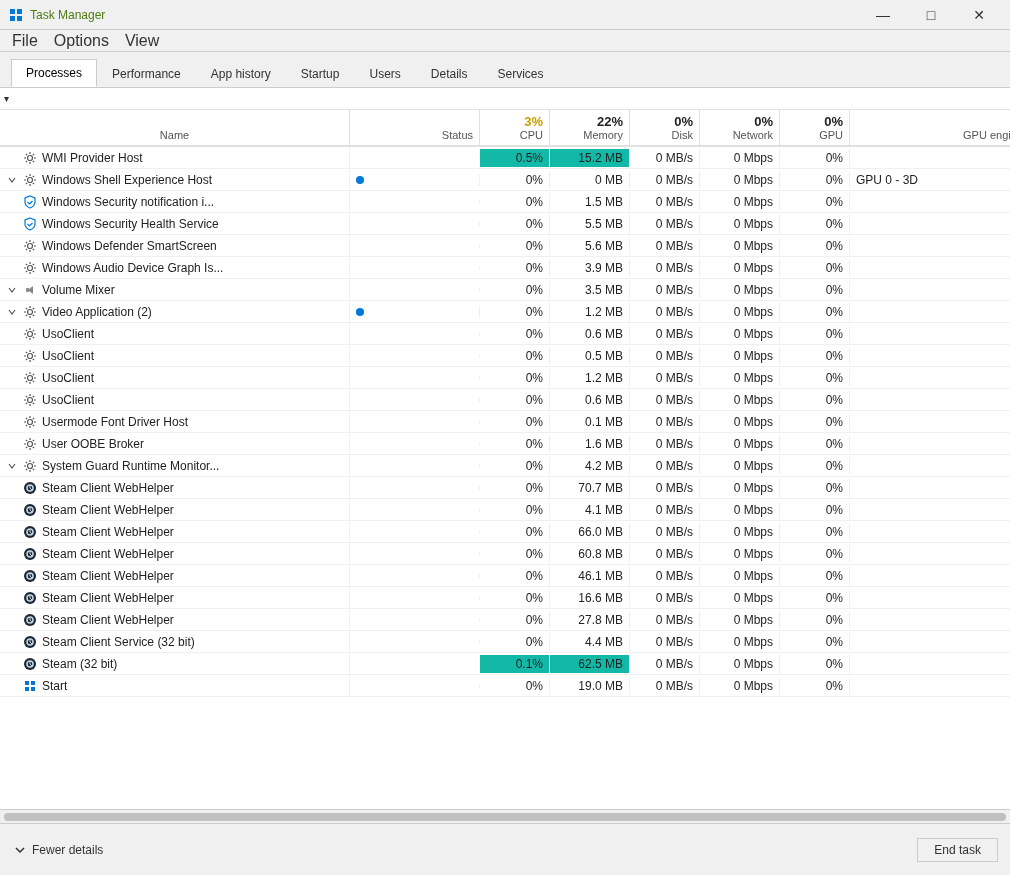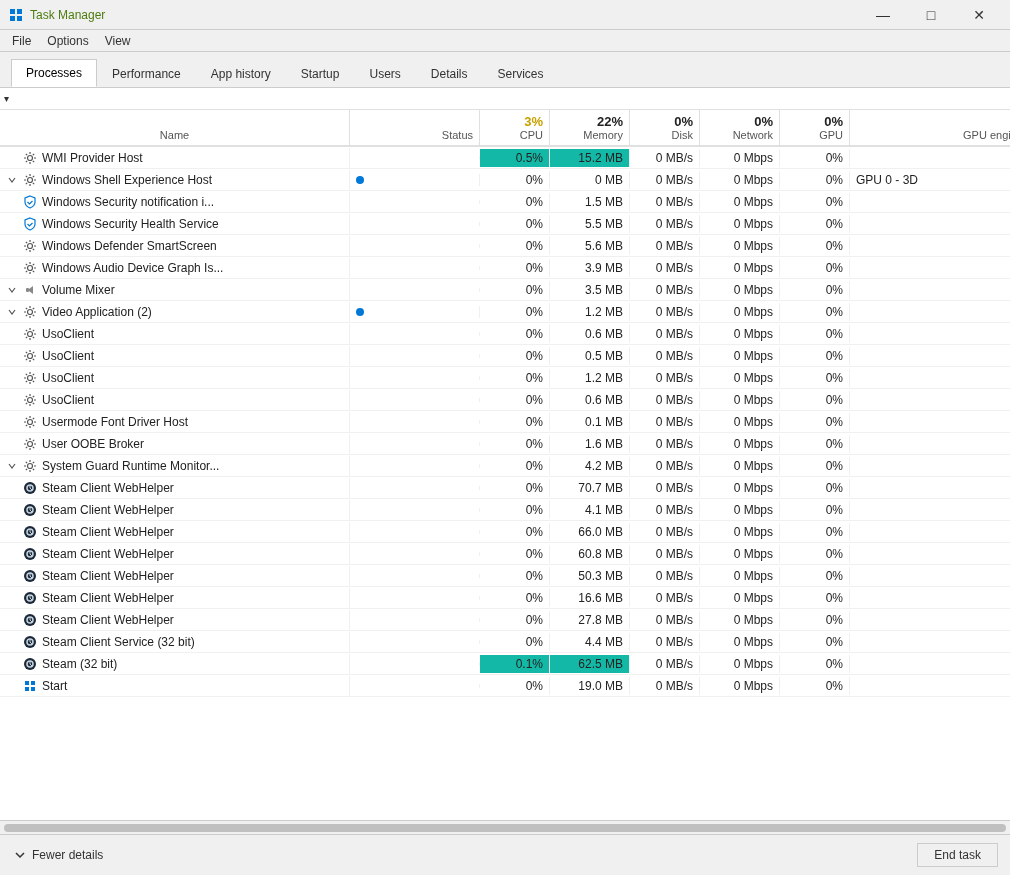--- a/index.html
+++ b/index.html
@@ -58,21 +58,21 @@
       background: #f0f0f0;
       display: flex;
       height: 22px;
       align-items: center;
       padding: 0 4px;
       border-bottom: 1px solid #ccc;
     }
     .menu-item {
       padding: 2px 8px;
       cursor: pointer;
-      font-size: 12px;
+      font-size: 16px;
       color: #333;
     }
 
     
     .tab-bar {
       background: #f0f0f0;
       display: flex;
       align-items: flex-end;
       height: 36px;
       padding: 0 0 0 11px;
@@ -225,21 +225,21 @@
       display: inline-block;
     }
 
     
     .table-body::-webkit-scrollbar { width: 16px; }
     .table-body::-webkit-scrollbar-track { background: #f0f0f0; }
     .table-body::-webkit-scrollbar-thumb { background: #c0c0c0; border: 3px solid #f0f0f0; border-radius: 6px; }
 
     
     .footer {
-      height: 41px;
+      height: 52px;
       background: #f0f0f0;
       border-top: 1px solid #ccc;
       display: flex;
       align-items: center;
       justify-content: space-between;
       padding: 0 12px;
     }
     .fewer-details {
       display: flex;
       align-items: center;
@@ -771,21 +771,21 @@
             <svg width="14" height="14" viewBox="0 0 14 14">
               <circle cx="7" cy="7" r="6" fill="#1b2838"></circle>
               <circle cx="7" cy="7" r="3" fill="none" stroke="#c6d4df" stroke-width="1.5"></circle>
               <path d="M7 4v3l2 2" stroke="#c6d4df" stroke-width="1" fill="none"></path>
             </svg>
           </span>
           <span>Steam Client WebHelper</span>
         </div>
         <div class="cell status-cell"></div>
         <div class="cell">0%</div>
-        <div class="cell">50.3 MB</div>
+        <div class="cell">46.1 MB</div>
         <div class="cell">0 MB/s</div>
         <div class="cell">0 Mbps</div>
         <div class="cell">0%</div>
         <div class="cell" style="text-align: left;"></div>
       </div>
       <div class="table-row">
         <div class="cell name-cell">
           <span class="row-expander">
             <span style="display:inline-block;width:10px;"></span>
           </span>

